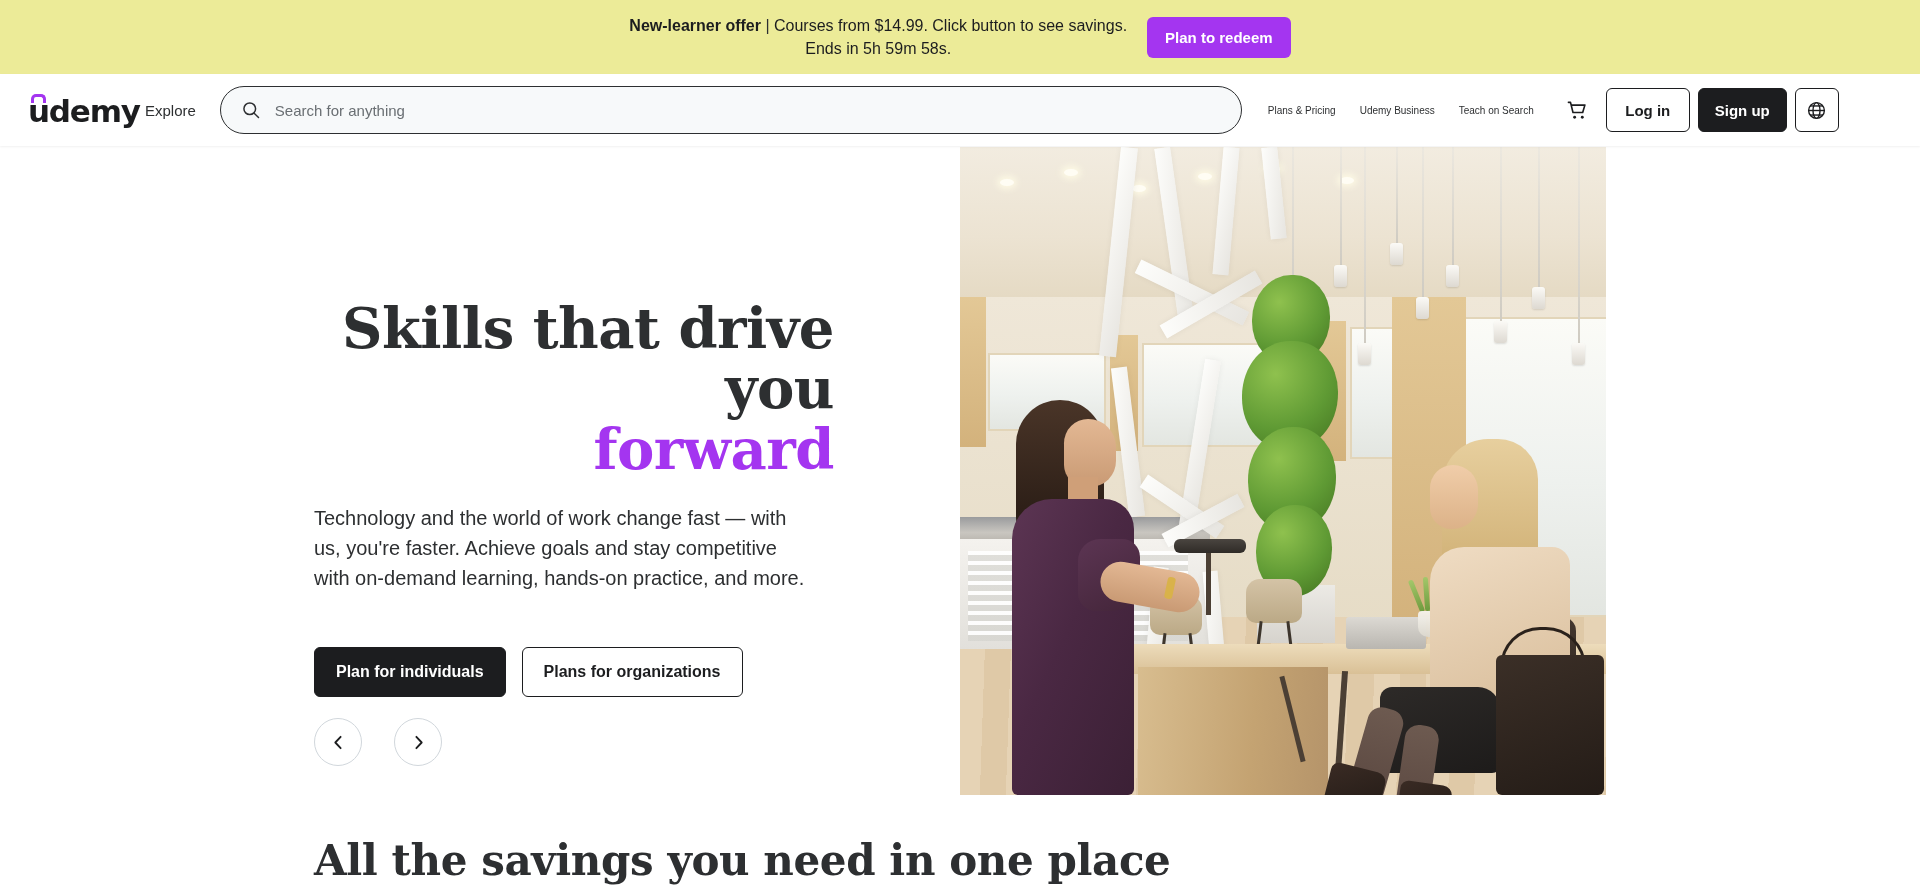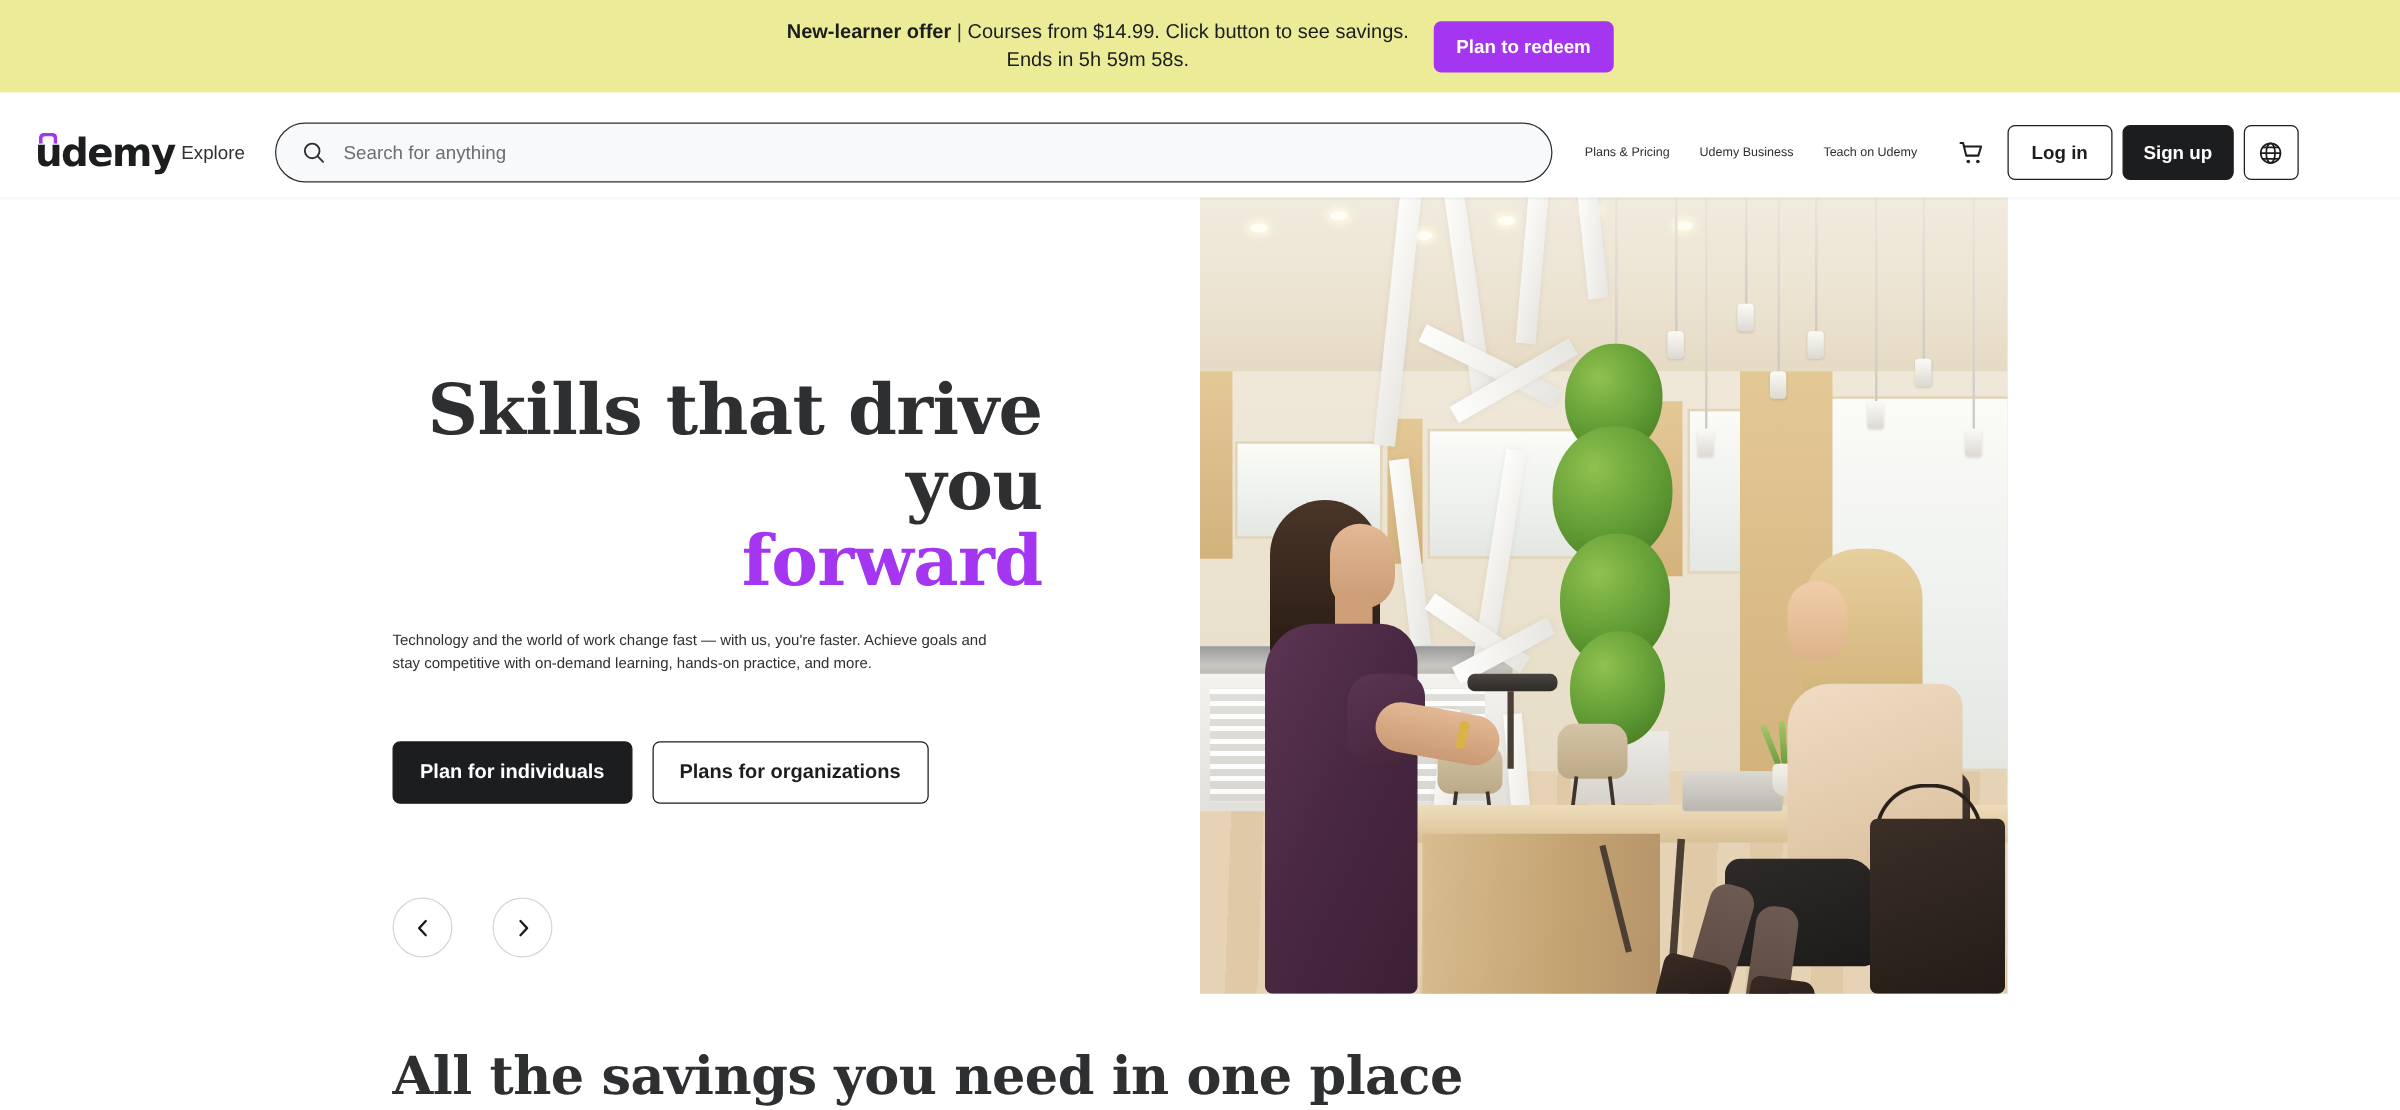--- a/index.html
+++ b/index.html
@@ -41,21 +41,21 @@
     font-weight: 700;
     padding: 12px 18px;
     border-radius: 6px;
     cursor: pointer;
     white-space: nowrap;
   }
 
   
   .header {
     position: absolute;
-    top: 86px; left: 0;
+    top: 74px; left: 0;
     width: 1920px; height: 72px;
     background: #ffffff;
     display: flex;
     align-items: center;
     padding: 0 24px;
     box-shadow: 0 1px 2px rgba(0,0,0,0.06);
     z-index: 5;
   }
   .logo {
     position: relative;
@@ -187,21 +187,21 @@
     font-size: 56px;
     line-height: 1.08;
     font-weight: 700;
     color: #2d2f31;
     letter-spacing: -0.5px;
     text-align: right;
   }
   .hero-title .accent { color: #a435f0; display: block; }
   .hero-sub {
     margin-top: 24px;
-    font-size: 12px;
+    font-size: 20px;
     line-height: 1.5;
     color: #2d2f31;
     width: 500px;
   }
   .hero-ctas {
     margin-top: 54px;
     display: flex;
     gap: 16px;
   }
   .cta-primary {
@@ -475,21 +475,21 @@
         <circle cx="10.5" cy="10.5" r="7"></circle>
         <line x1="15.8" y1="15.8" x2="21" y2="21" stroke-linecap="round"></line>
       </svg>
     </span>
     <input class="search-input" type="text" placeholder="Search for anything" style="">
   </div>
 
   <div class="nav-links">
     <div class="nav-link">Plans &amp; Pricing</div>
     <div class="nav-link">Udemy Business</div>
-    <div class="nav-link">Teach on Udemy</div>
+    <div class="nav-link">Teach on Search</div>
   </div>
 
   <div class="cart-btn">
     <svg viewBox="0 0 24 24" width="23" height="23" fill="none" stroke="#1c1d1f" stroke-width="1.7" stroke-linecap="round" stroke-linejoin="round">
       <path d="M2.5 3.5h2.2l2.6 10.6h10.1l2.3-7.7H6.2"></path>
       <circle cx="9" cy="19" r="1.5" fill="#1c1d1f" stroke="none"></circle>
       <circle cx="17" cy="19" r="1.5" fill="#1c1d1f" stroke="none"></circle>
     </svg>
   </div>
 

